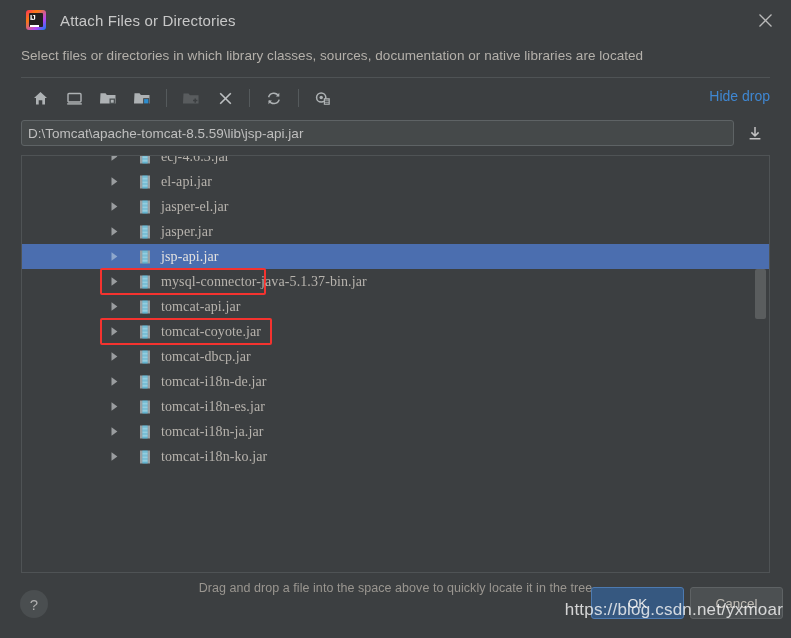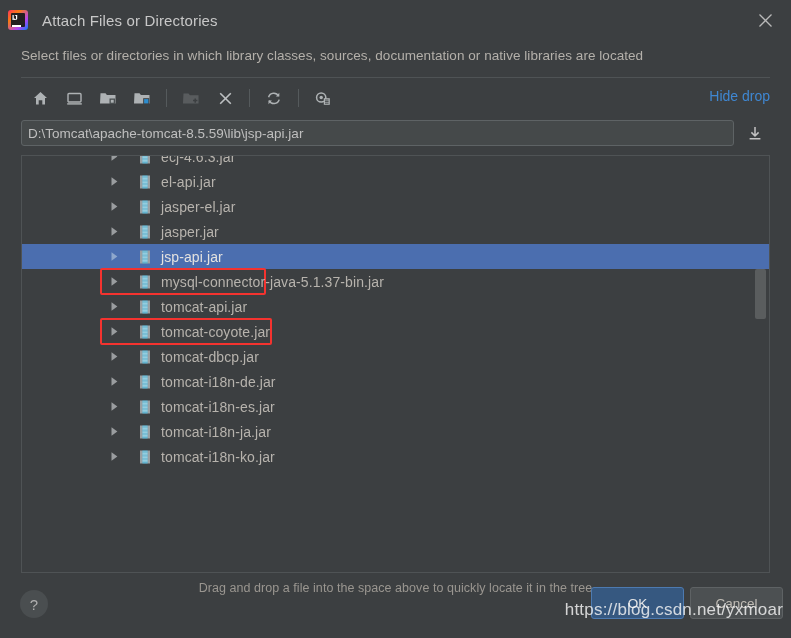--- a/index.html
+++ b/index.html
@@ -15,21 +15,21 @@
     color: #bbbbbb;
     position: relative;
     -webkit-font-smoothing: antialiased;
   }
 
   
   #titlebar {
     height: 40px;
     display: flex;
     align-items: center;
-    padding: 0 0 0 8px;
+    padding: 0 0 0 26px;
     box-sizing: border-box;
     position: relative;
   }
   #app-logo {
     width: 20px;
     height: 20px;
     position: relative;
     flex: 0 0 auto;
     border-radius: 3px;
     overflow: hidden;
@@ -153,20 +153,21 @@
 
   
   #tree-wrap {
     margin: 9px 21px 0 21px;
     height: 418px;
     border: 1px solid #4f5355;
     background: #3c3f41;
     position: relative;
     overflow: hidden;
     box-sizing: border-box;
+    font-family: Liberation Serif, serif;
   }
   #tree-inner {
     position: absolute;
     left: 0;
     top: -12px;
     right: 0;
   }
   .row {
     height: 25px;
     display: flex;

